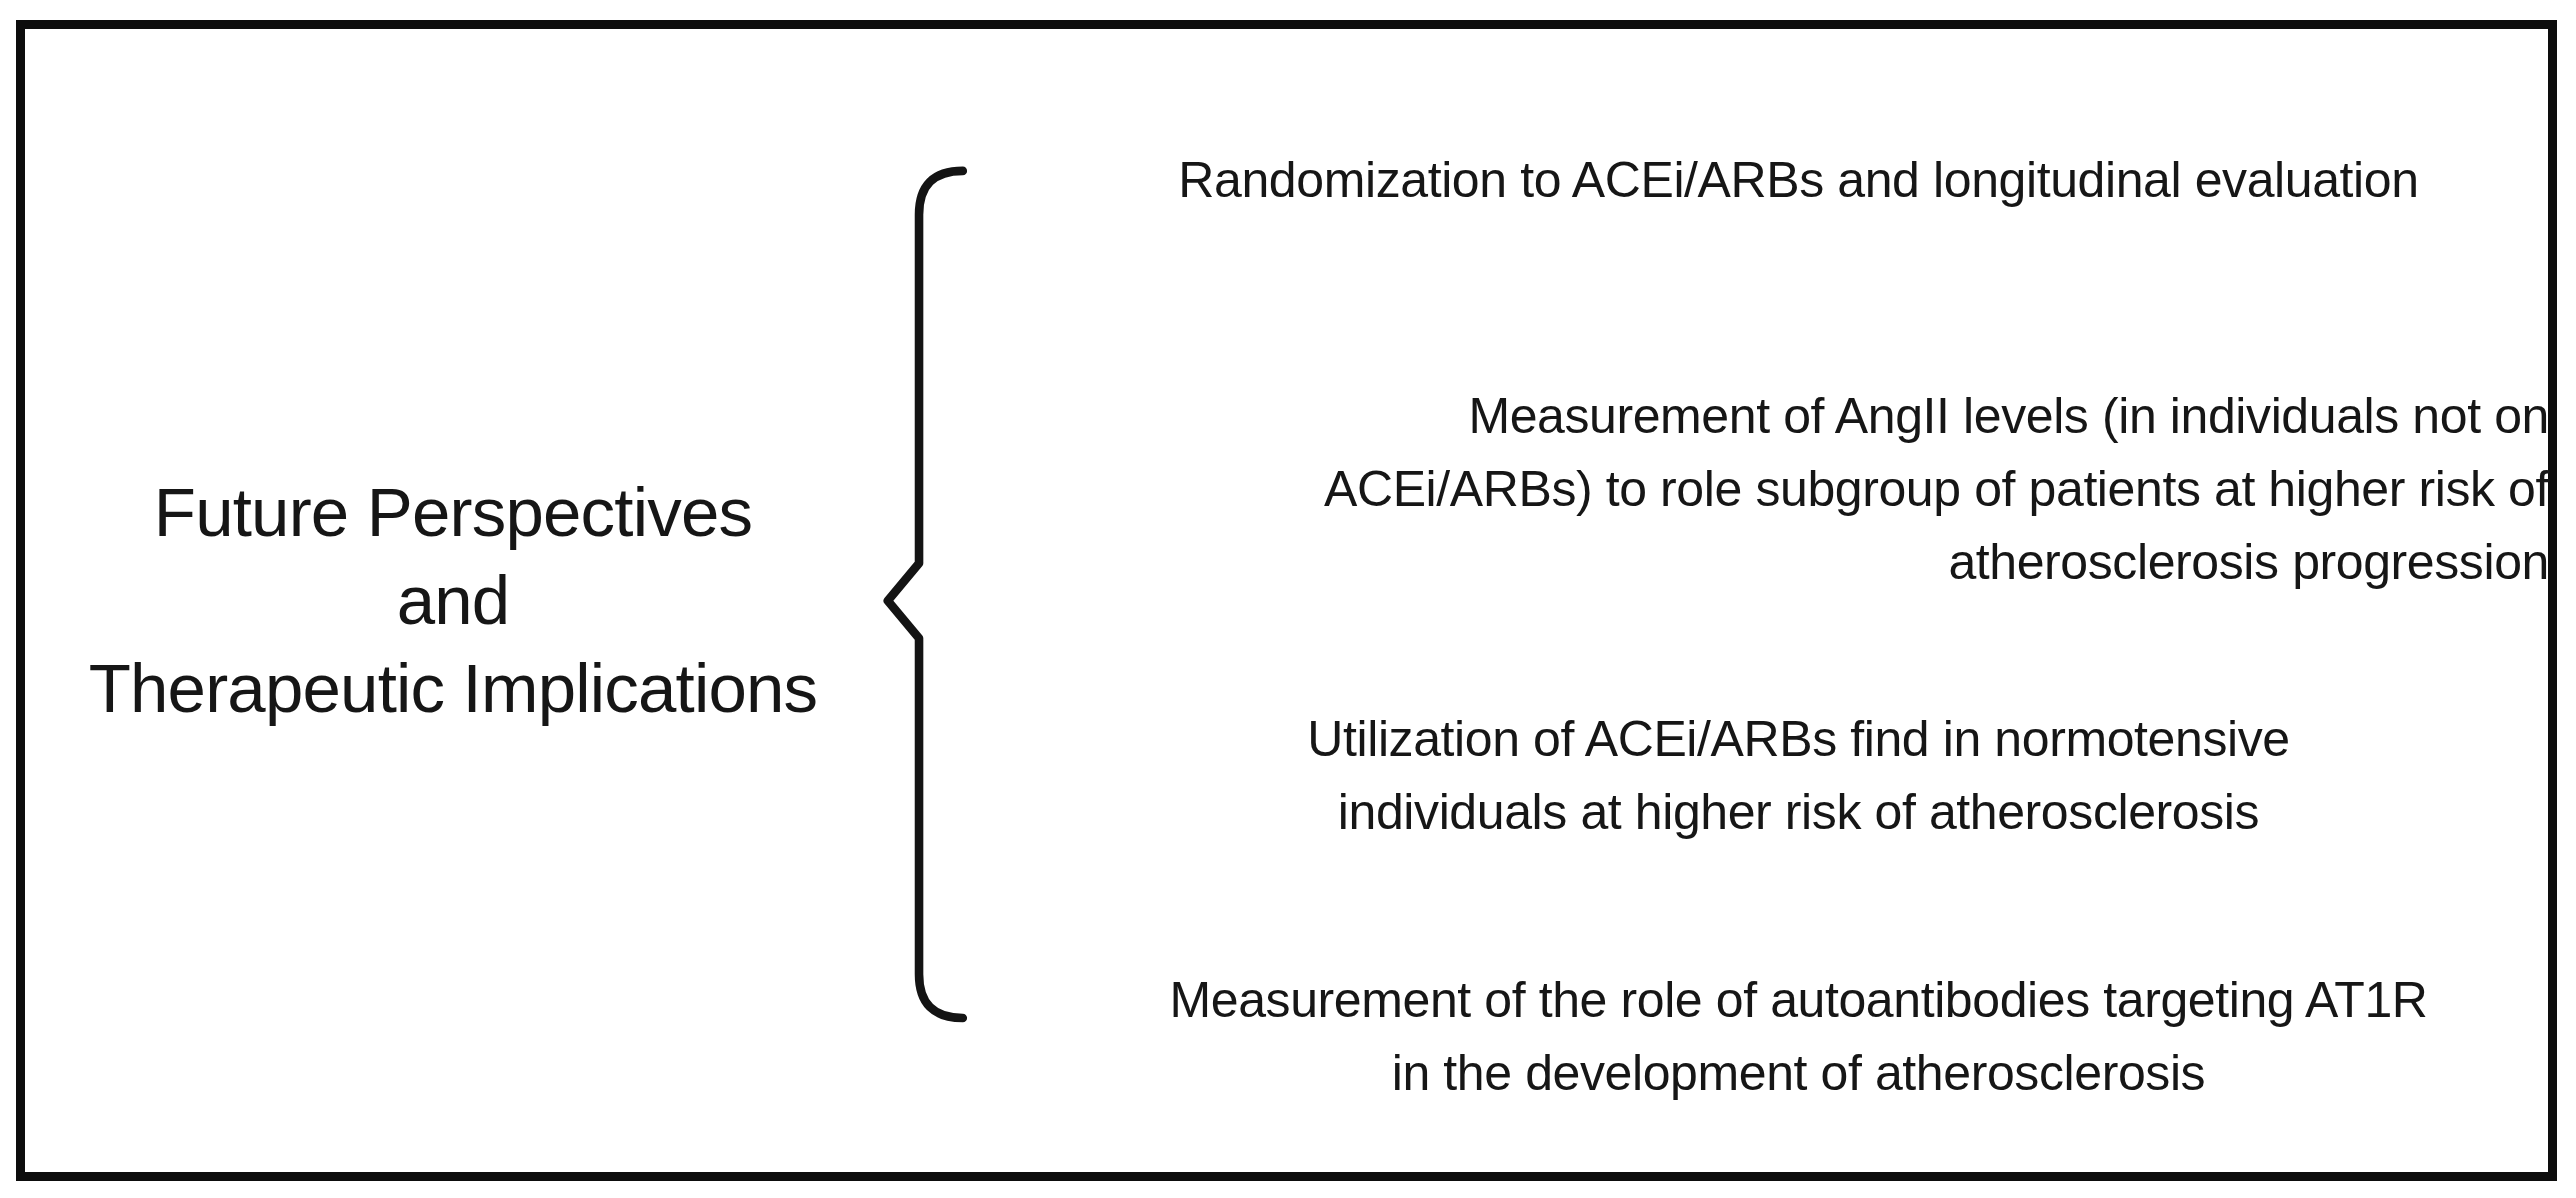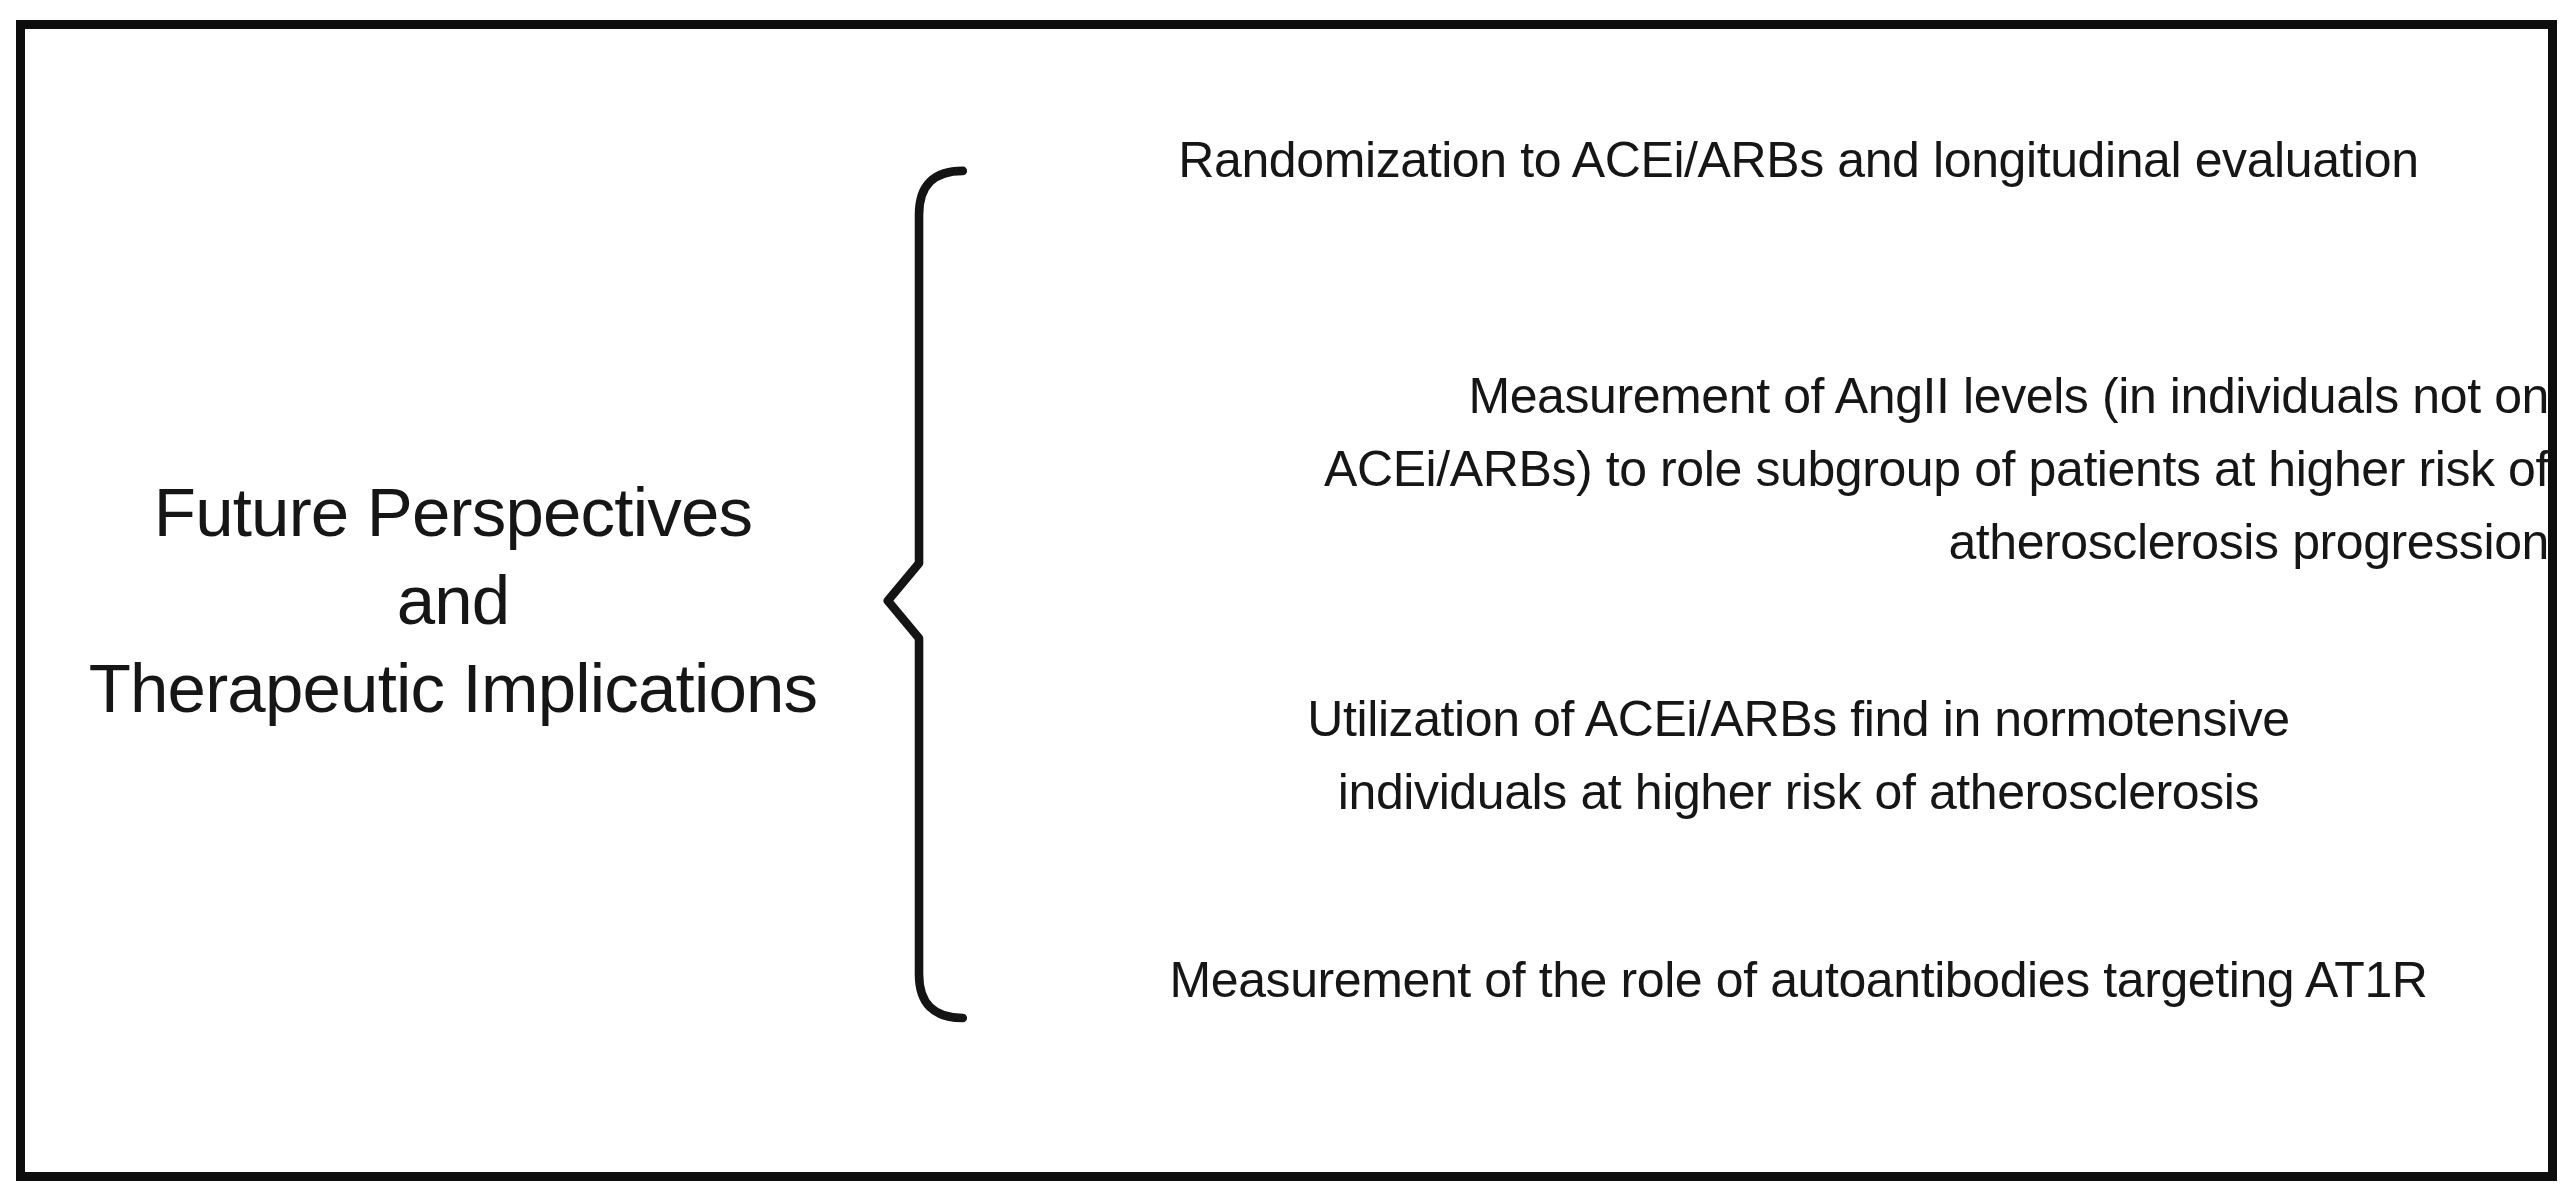--- a/index.html
+++ b/index.html
@@ -45,20 +45,21 @@
     top: 149px;
   }
   .item {
     position: absolute;
     left: 1048px;
     width: 1501px;
     text-align: center;
     font-size: 50px;
     line-height: 73px;
     letter-spacing: -0.4px;
+    margin-top: 20px;
   }
   #item-1 { top: 124px; }
   #item-2 { top: 360px; text-align: right; }
   #item-3 { top: 683px; }
   #item-4 { top: 944px; }
 </style>
 </head>
 <body>
 
 <div class="canvas" style="--bg: #ffffff; --txt: #161616; --frame: #0d0d0d;">
@@ -85,16 +86,17 @@
     <div class="line">atherosclerosis progression</div>
   </div>
 
   <div class="item" id="item-3">
     <div class="line">Utilization of ACEi/ARBs find in normotensive</div>
     <div class="line">individuals at higher risk of atherosclerosis</div>
   </div>
 
   <div class="item" id="item-4">
     <div class="line">Measurement of the role of autoantibodies targeting AT1R</div>
+    <div class="line">in the development of atherosclerosis</div>
   </div>
 
 </div>
 
 
 </body></html>

